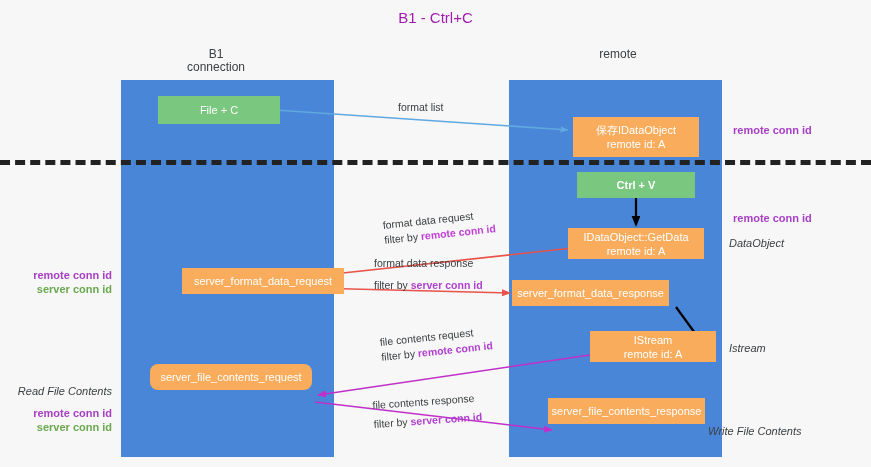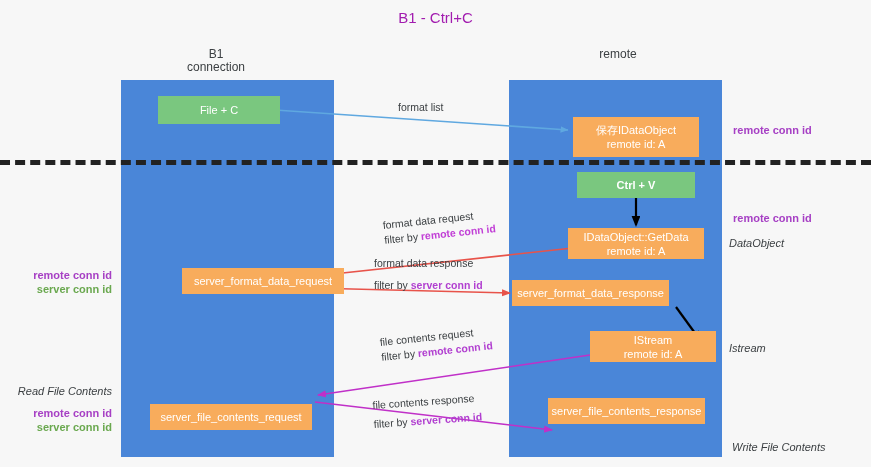--- a/index.html
+++ b/index.html
@@ -118,21 +118,21 @@
   <div class="dashed" style="top:160px;"></div>
 
   <div class="box green" style="left:158px;top:96px;width:122px;height:28px;">
     <span>File + C</span>
   </div>
 
   <div class="box orange" style="left:150px;top:268px;width:162px;height:26px;margin-left:32px;">
     <span>server_format_data_request</span>
   </div>
 
-  <div class="box orange" style="left:150px;top:404px;width:162px;height:26px;">
+  <div class="box orange" style="left:150px;top:364px;width:162px;height:26px;border-radius:8px;">
     <span>server_file_contents_request</span>
   </div>
 
   <div class="box orange" style="left:573px;top:117px;width:126px;height:40px;">
     <span>保存IDataObject</span>
     <span>remote id: A</span>
   </div>
 
   <div class="box green" style="left:577px;top:172px;width:118px;height:26px;font-weight:bold;">
     <span>Ctrl + V</span>
@@ -189,21 +189,21 @@
   </div>
 
   <div class="anno l" style="left:729px;top:236px;">
     <span class="plain">DataObject</span>
   </div>
 
   <div class="anno l" style="left:729px;top:341px;">
     <span class="plain">Istream</span>
   </div>
 
-  <div class="anno l" style="left:732px;top:424px;margin-top:16px;">
+  <div class="anno l" style="left:708px;top:424px;">
     <span class="plain">Write File Contents</span>
   </div>
 
   <div class="anno r" style="left:0px;top:268px;width:112px;">
     <div class="pur">remote conn id</div>
     <div class="grn">server conn id</div>
   </div>
 
   <div class="anno r" style="left:0px;top:384px;width:112px;">
     <div class="plain">Read File Contents</div>

